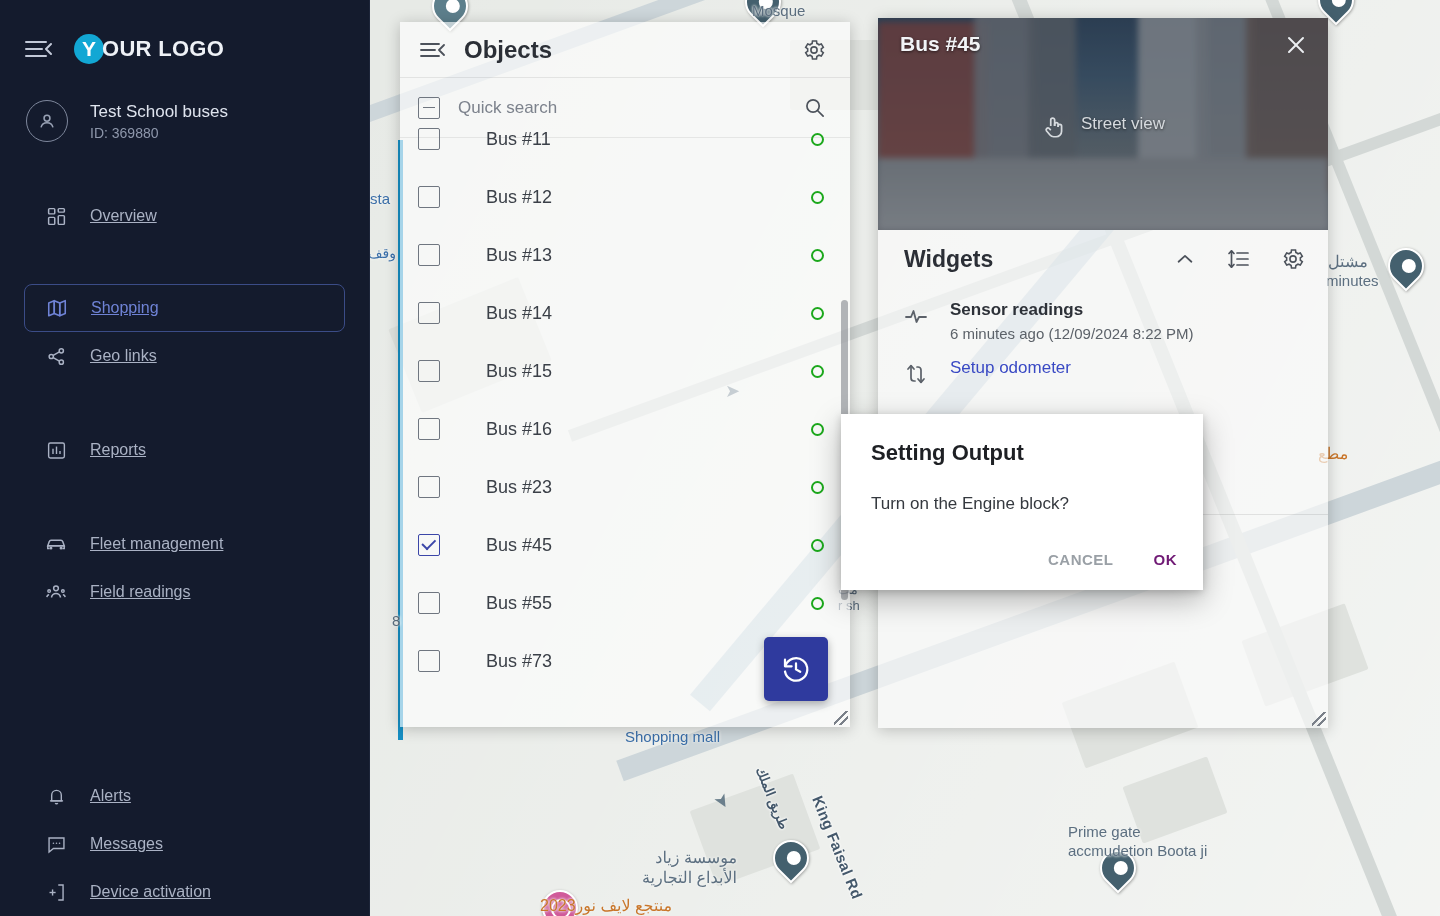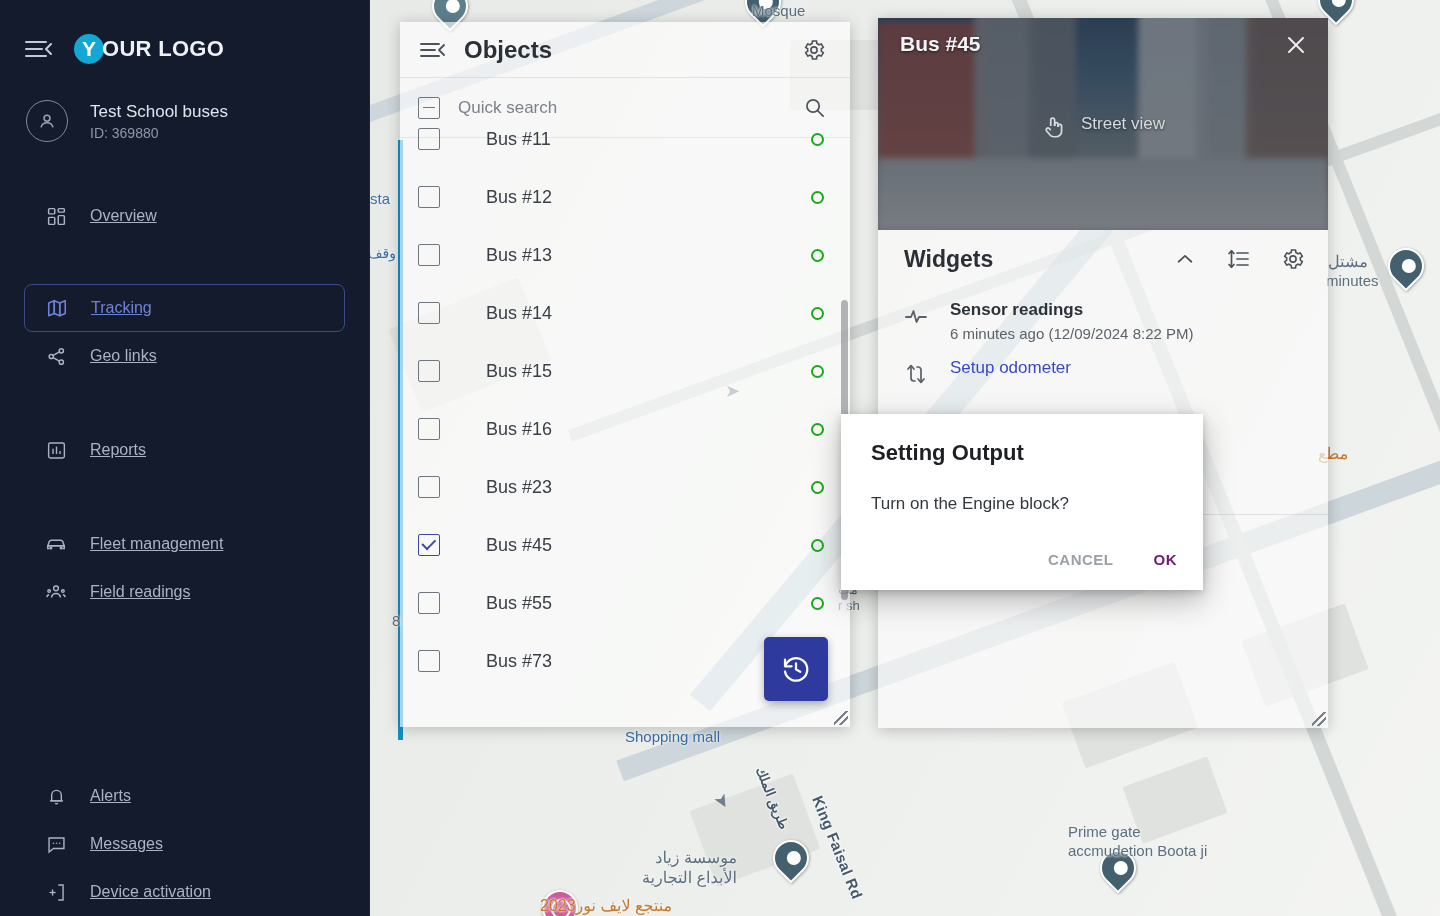--- a/index.html
+++ b/index.html
@@ -360,21 +360,21 @@
       </div>
 
       <div class="nav-item active" style="margin-top:44px;">
         <span class="ic">
           <svg viewBox="0 0 24 24" width="22" height="22" fill="none" stroke="#6f83d6" stroke-width="1.7" stroke-linejoin="round">
             <path d="M3 6.5 9 4v14l-6 2.5z"></path>
               <path d="M9 4l6 2.5V20.5L9 18z"></path>
               <path d="M15 6.5 21 4v14l-6 2.5z"></path>
           </svg>
         </span>
-        <span>Tracking</span>
+        <span>Shopping</span>
       </div>
 
       <div class="nav-item">
         <span class="ic">
           <svg viewBox="0 0 24 24" width="21" height="21" fill="none" stroke="#aab2c4" stroke-width="1.7">
             <circle cx="17.5" cy="5.5" r="2.4"></circle>
               <circle cx="6" cy="12" r="2.4"></circle>
               <circle cx="17.5" cy="18.5" r="2.4"></circle>
             <line x1="8.2" y1="10.8" x2="15.3" y2="6.7"></line>
               <line x1="8.2" y1="13.2" x2="15.3" y2="17.3"></line>

